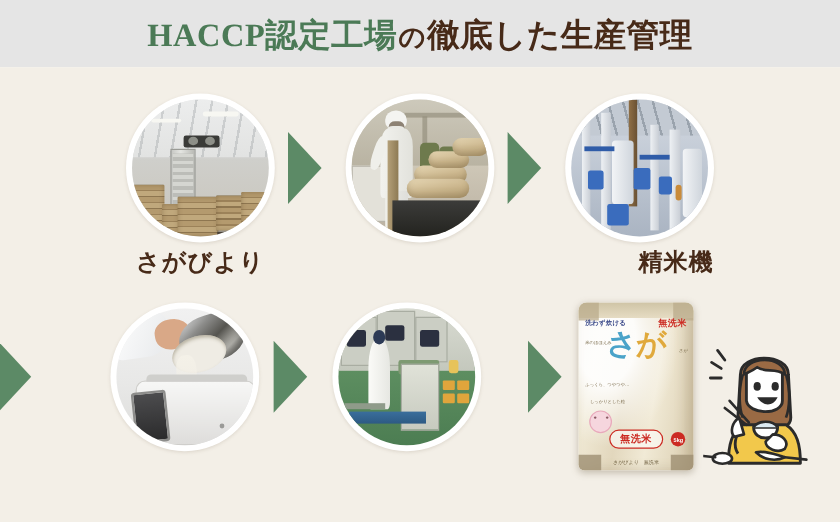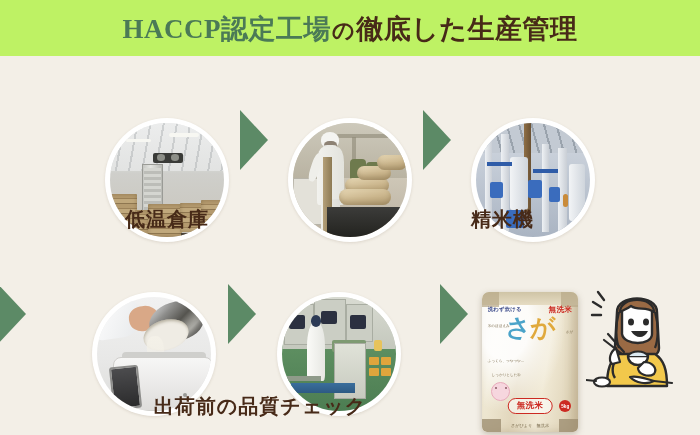--- a/index.html
+++ b/index.html
@@ -18,21 +18,21 @@
     width: 700px;
     height: 435px;
     background: #ffffff;
   }
 
   
   .header {
     position: absolute;
     left: 0; top: 0;
     width: 700px; height: 56px;
-    background: #bef264;
+    background: #e5e5e5;
     display: flex;
     align-items: center;
     justify-content: center;
   }
   .title {
     white-space: nowrap;
     font-size: 27px;
     letter-spacing: 0.5px;
     line-height: 1;
     font-weight: 700;
@@ -430,21 +430,21 @@
   }
 
   
   .woman {
     position: absolute;
     left: 586px; top: 282px;
     width: 104px; height: 106px;
   }
 
   
-  [data-interactable="true"] { cursor: default; margin-top: 40px; }
+  [data-interactable="true"] { cursor: default; }
 </style>
 </head>
 <body>
 
 <div id="root" data-interactable="false">
 
   <div class="header" data-interactable="false">
     <div class="title" data-interactable="false">
       <span class="green" data-interactable="false">HACCP認定工場</span><span class="brown small-no" data-interactable="false">の</span><span class="brown" data-interactable="false">徹底した生産管理</span>
     </div>
@@ -463,21 +463,21 @@
         <div class="stack" style="left:-2%;  bottom:6%;  width:26%; height:62%;" data-interactable="false"></div>
         <div class="stack" style="left:22%;  bottom:2%;  width:12%; height:40%;" data-interactable="false"></div>
         <div class="stack" style="left:33%;  bottom:0%;  width:30%; height:52%;" data-interactable="false"></div>
         <div class="stack" style="left:61%;  bottom:8%;  width:22%; height:46%;" data-interactable="false"></div>
         <div class="stack" style="left:80%;  bottom:2%;  width:24%; height:56%;" data-interactable="false"></div>
         <div class="pallet" style="left:0%;   bottom:0;  width:24%; height:6%;" data-interactable="false"></div>
         <div class="pallet" style="left:62%;  bottom:2%; width:22%; height:5%;" data-interactable="false"></div>
       </div>
     </div>
   </div>
-  <div class="caption" style="left:105px; top:209px; width:124px; text-align:center;" data-interactable="false">低温倉庫</div>
+  <div class="caption" style="left:105px; top:209px; width:124px; text-align:center;" data-interactable="false">さがびより</div>
 
   <div class="arrow" style="left:240px; top:110px;" data-interactable="false"></div>
 
   <div class="circle" style="left:288px; top:78px;" data-interactable="true">
     <div class="photo ph-worker" data-interactable="false">
       <div class="wall" data-interactable="false"></div>
       <div class="beam" style="left:34%; top:10%; width:56%; height:3%;" data-interactable="false"></div>
       <div class="beam" style="left:52%; top:12%; width:3%;  height:30%;" data-interactable="false"></div>
       <div class="cart" data-interactable="false"></div>
       <div class="drum" style="left:50%; top:32%; width:14%; height:20%;" data-interactable="false"></div>
@@ -513,21 +513,21 @@
       <div class="tank" style="left:82%; top:36%; width:14%; height:50%;" data-interactable="false"></div>
       <div class="bluebar" style="left:10%; top:34%; width:22%; height:4%;" data-interactable="false"></div>
       <div class="bluebar" style="left:50%; top:40%; width:22%; height:4%;" data-interactable="false"></div>
       <div class="bluebox" style="left:12%; top:52%; width:12%; height:14%;" data-interactable="false"></div>
       <div class="bluebox" style="left:46%; top:50%; width:12%; height:16%;" data-interactable="false"></div>
       <div class="bluebox" style="left:64%; top:56%; width:10%; height:13%;" data-interactable="false"></div>
       <div class="bluebox" style="left:26%; top:76%; width:16%; height:16%;" data-interactable="false"></div>
       <div class="orange" style="left:76%; top:62%; width:5%;  height:12%;" data-interactable="false"></div>
     </div>
   </div>
-  <div class="caption" style="left:471px; top:209px; width:124px; text-align:left;" data-interactable="false">精米機</div>
+  <div class="caption" style="left:471px; top:209px; width:124px; text-align:right;" data-interactable="false">精米機</div>
 
   <div class="arrow" style="left:-2px; top:284px;" data-interactable="false"></div>
 
   <div class="circle" style="left:92px; top:252px;" data-interactable="true">
     <div class="photo ph-check" data-interactable="false">
       <div class="sleeve" data-interactable="false"></div>
       <div class="hand" data-interactable="false"></div>
       <div class="pot" data-interactable="false"></div>
       <div class="pot-mouth" data-interactable="false"></div>
       <div class="pour" data-interactable="false"></div>
@@ -556,21 +556,20 @@
       <div class="console-top" data-interactable="false"></div>
       <div class="console" data-interactable="false"></div>
       <div class="belt2" data-interactable="false"></div>
       <div class="belt" data-interactable="false"></div>
       <div class="crate" style="right:4%;  bottom:40%; width:9%; height:7%;" data-interactable="false"></div>
       <div class="crate" style="right:4%;  bottom:31%; width:9%; height:7%;" data-interactable="false"></div>
       <div class="crate" style="right:15%; bottom:40%; width:9%; height:7%;" data-interactable="false"></div>
       <div class="crate" style="right:15%; bottom:31%; width:9%; height:7%;" data-interactable="false"></div>
     </div>
   </div>
-  <div class="caption" style="left:150px; top:396px; width:220px; text-align:center;" data-interactable="false">出荷前の品質チェック</div>
 
   <div class="arrow" style="left:440px; top:284px;" data-interactable="false"></div>
 
   <div class="ricebag" data-interactable="true">
     <div class="bag-body" data-interactable="false">
       <div class="bag-top-l" data-interactable="false"></div>
       <div class="bag-top-r" data-interactable="false"></div>
       <div class="bag-tagline" data-interactable="false">洗わず炊ける</div>
       <div class="bag-musenmai-top" data-interactable="false">無洗米</div>
 

